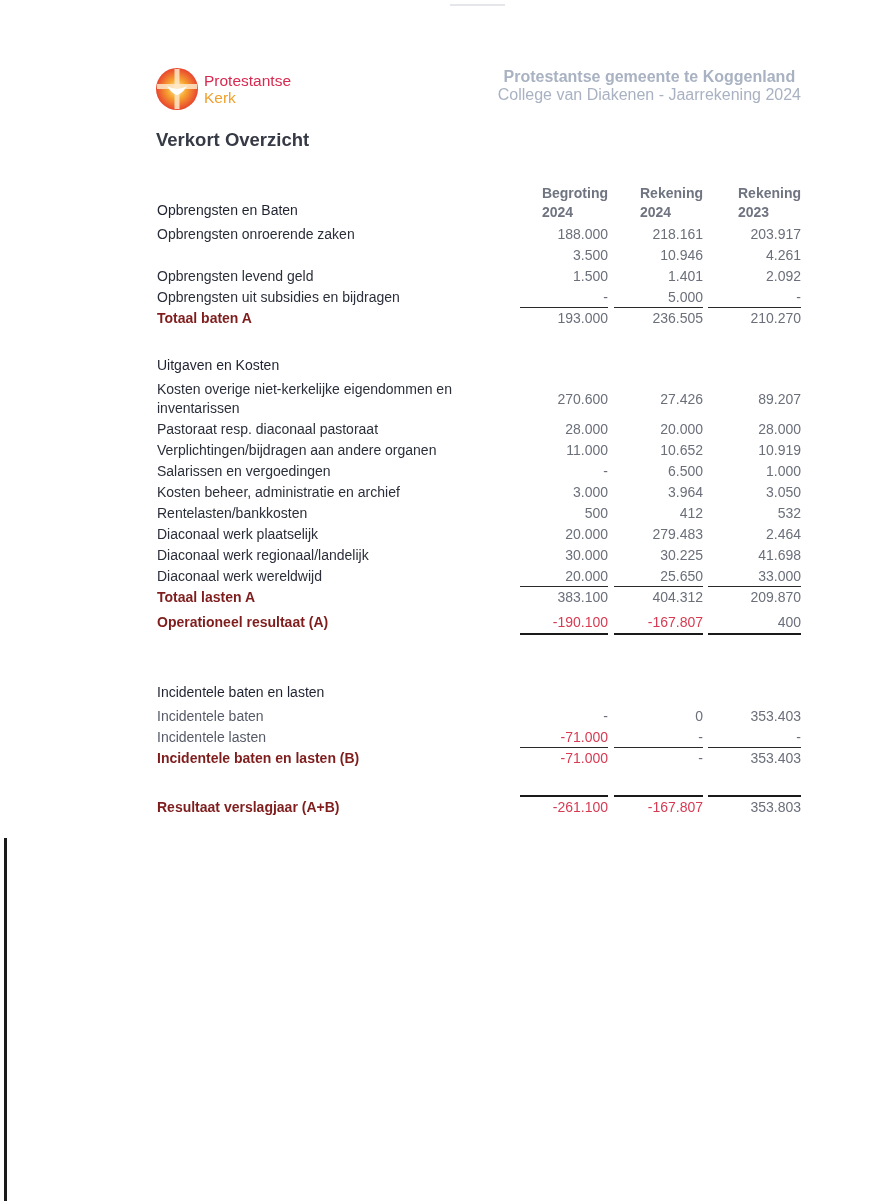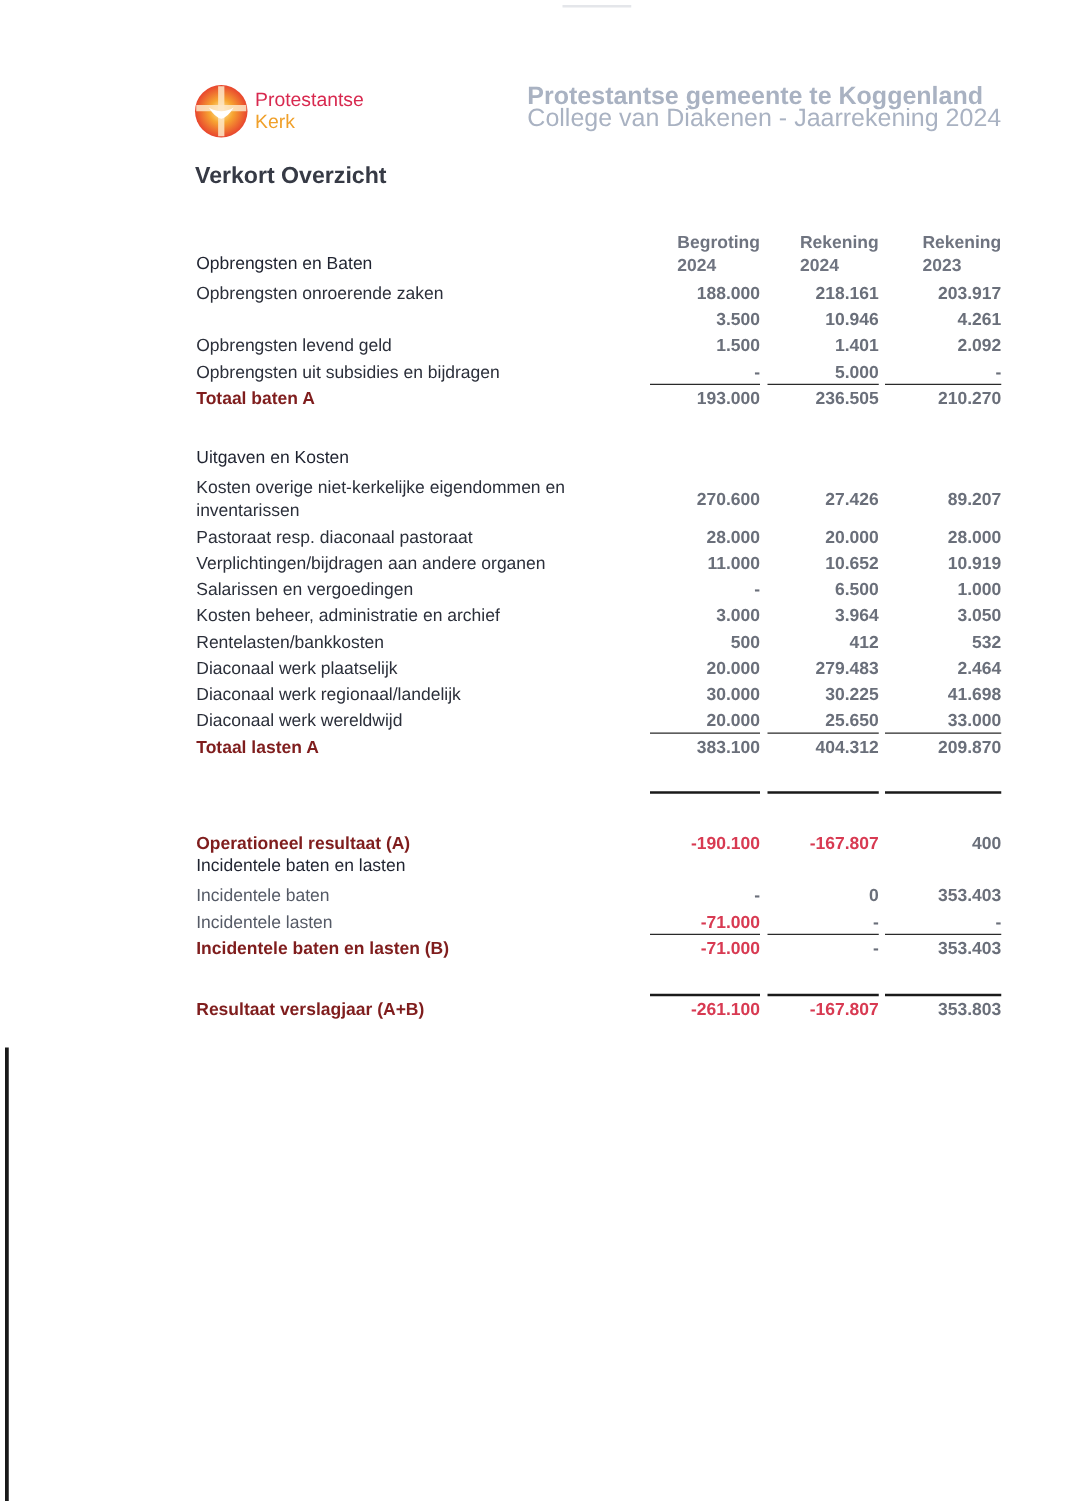--- a/index.html
+++ b/index.html
@@ -9,33 +9,33 @@
   }
   .scan-top { position: absolute; left: 450px; top: 4px; width: 55px; height: 2px; background: #e4e6ea; }
   .scan-left { position: absolute; left: 4px; top: 838px; width: 3px; height: 363px; background: #1a1a1a; }
 
   .logo { position: absolute; left: 155px; top: 67px; display: flex; align-items: center; }
   .logo-mark { width: 44px; height: 44px; }
   .logo-text { margin-left: 5px; font-size: 15.5px; line-height: 17px; }
   .logo-text .l1 { color: #d8294f; }
   .logo-text .l2 { color: #f0a02a; }
 
-  .org { position: absolute; right: 72px; top: 68px; text-align: left; color: #a9b2c2; font-size: 20px; line-height: 18px; }
+  .org { position: absolute; right: 72px; top: 68px; text-align: center; color: #a9b2c2; font-size: 16px; line-height: 18px; }
   .org .o1 { font-weight: bold; }
 
   .title { position: absolute; left: 156px; top: 129px; font-size: 18.5px; font-weight: bold; color: #363a45; }
 
   .hdr { position: absolute; top: 160px; font-size: 14px; font-weight: bold; color: #6f7480; text-align: left; line-height: 19px; margin-top: 24px; }
 
   .row { position: absolute; left: 157px; width: 650px; height: 21px; font-size: 14px; }
   .row .lbl { position: absolute; left: 0; top: 0; white-space: nowrap; color: #2b2f3a; }
   .row.bold .lbl { font-weight: bold; color: #7f1d1d; }
   .row.section .lbl { font-weight: normal; color: #1f2330; }
   .row.light .lbl { color: #555a66; }
-  .v { position: absolute; top: 0; text-align: left; color: #6a6f7a; font-weight: bold; }
+  .v { position: absolute; top: 0; text-align: left; color: #6a6f7a; }
   .v.c1 { right: 199px; } .v.c2 { right: 104px; } .v.c3 { right: 6px; }
   .v.neg { color: #d83a52; }
 
   .rule { position: absolute; height: 1px; background: #2a2a2a; }
   .rule.thick { height: 2px; background: #1a1a1a; }
 </style>
 </head>
 <body>
 
 <div class="scan-top"></div>
@@ -182,21 +182,21 @@
 <div class="row bold" style="top:589px">
   <span class="lbl">Totaal lasten A</span>
   <span class="v c1">383.100</span>
   <span class="v c2">404.312</span>
   <span class="v c3">209.870</span>
 </div>
 
 <div class="rule thick" style="left:520px;width:88px;top:633px"></div>
 <div class="rule thick" style="left:614px;width:89px;top:633px"></div>
 <div class="rule thick" style="left:708px;width:93px;top:633px"></div>
-<div class="row bold" style="top:666px">
+<div class="row bold" style="top:614px">
   <span class="lbl">Operationeel resultaat (A)</span>
   <span class="v c1 neg">-190.100</span>
   <span class="v c2 neg">-167.807</span>
   <span class="v c3">400</span>
 </div>
 
 <div class="row section" style="top:684px">
   <span class="lbl">Incidentele baten en lasten</span>
 </div>
 <div class="row light" style="top:708px">

